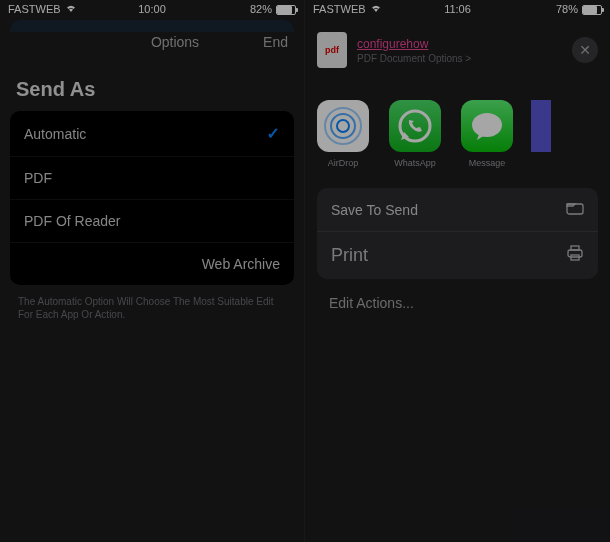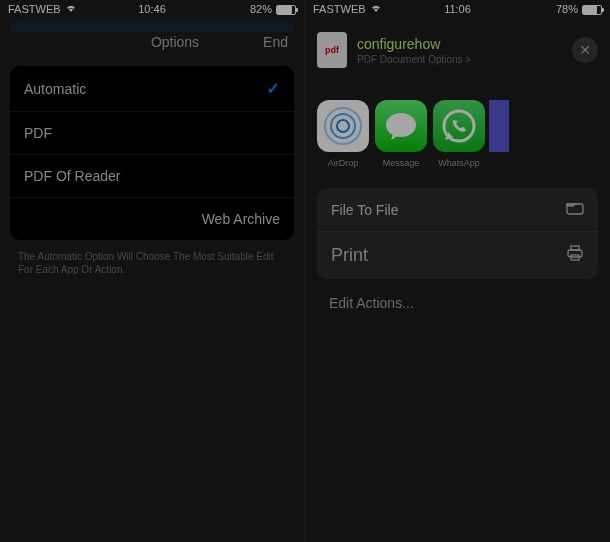--- a/index.html
+++ b/index.html
@@ -96,33 +96,33 @@
     }
     .doc-icon {
       width: 30px; height: 36px;
       background: #e8e8e8;
       border-radius: 4px;
       display:flex; align-items:center; justify-content:center;
       font-size: 9px; color:#d00; font-weight:bold;
       text-transform: lowercase;
     }
     .doc-info { flex: 1; }
-    .doc-title { font-size: 14px; color: #bef264; }
+    .doc-title { font-size: 12px; color: #ec4899; text-decoration: underline; }
     .doc-sub { font-size: 10px; color: #6e6e73; margin-top: 2px; }
     .close-btn {
       width: 26px; height: 26px;
       background: #3a3a3c;
       border-radius: 50%;
       display:flex; align-items:center; justify-content:center;
       color: #aaa; font-size: 14px;
     }
     .app-row {
       display: flex;
       padding: 18px 10px 8px 10px;
-      gap: 2px;
+      gap: 16px;
       overflow: hidden;
     }
     .app { display:flex; flex-direction:column; align-items:center; width:56px; }
     .app-icon {
       width: 52px; height: 52px;
       border-radius: 12px;
       display:flex; align-items:center; justify-content:center;
     }
     .app-label { font-size: 9px; color: #9a9a9f; margin-top: 6px; text-align:center; }
     .airdrop-svg, .msg-svg, .wa-svg, .tg-svg { width:52px; height:52px; }
@@ -154,37 +154,38 @@
 <div class="phone left">
   <div class="status-bar">
     <div class="status-left">
       <span>FASTWEB</span>
       <span class="wifi">
         <svg width="12" height="10" viewBox="0 0 12 10">
             <path d="M6 9 L4 6.5 Q6 5 8 6.5 Z M2 4.5 Q6 1 10 4.5 L8.5 6 Q6 3.8 3.5 6 Z" fill="#fff"></path>
           </svg>
       </span>
     </div>
-    <div class="status-center">10:46</div>
+    <div class="status-center">10:00</div>
     <div class="status-right">
       <span>82%</span>
       <div class="battery-wrap">
         <div class="battery">
             <div class="battery-fill" style="width:82%"></div>
           </div>
       </div>
     </div>
   </div>
 
   <div class="options-bg"></div>
   <div class="sheet-header">
     <span class="sheet-title">Options</span>
     <span class="sheet-end">End</span>
   </div>
 
+  <div class="section-title">Send As</div>
 
   <div class="list">
     <div class="list-item">
       <span>Automatic</span>
       <span class="check">✓</span>
     </div>
     <div class="list-item">
       <span>PDF</span>
     </div>
     <div class="list-item">
@@ -237,46 +238,46 @@
       <div class="app-icon" style="background:#fff">
         <svg class="airdrop-svg" viewBox="0 0 52 52">
           <circle cx="26" cy="26" r="6" fill="none" stroke="#0a84ff" stroke-width="2"></circle>
           <circle cx="26" cy="26" r="12" fill="none" stroke="#0a84ff" stroke-width="2" opacity="0.7"></circle>
           <circle cx="26" cy="26" r="18" fill="none" stroke="#0a84ff" stroke-width="2" opacity="0.4"></circle>
         </svg>
       </div>
       <div class="app-label">AirDrop</div>
     </div>
     <div class="app">
-      <div class="app-icon" style="background:linear-gradient(#5bf675,#09c20c)">
-        <svg class="msg-svg" viewBox="0 0 52 52">
-          <ellipse cx="26" cy="25" rx="15" ry="12" fill="#fff"></ellipse>
-          <path d="M18 34 L16 40 L24 35 Z" fill="#fff"></path>
-        </svg>
-      </div>
-      <div class="app-label">Message</div>
-    </div>
-    <div class="app">
       <div class="app-icon" style="background:linear-gradient(#4ae069,#12b71e)">
         <svg class="wa-svg" viewBox="0 0 52 52">
           <circle cx="26" cy="26" r="15" fill="none" stroke="#fff" stroke-width="3"></circle>
           <path d="M12 40 L15 32 L20 37 Z" fill="#fff"></path>
           <path d="M20 20 Q19 25 24 29 Q28 33 33 31 L31 27 L27 28 Q24 26 23 23 L25 21 Z" fill="#fff"></path>
         </svg>
       </div>
       <div class="app-label">WhatsApp</div>
     </div>
+    <div class="app">
+      <div class="app-icon" style="background:linear-gradient(#5bf675,#09c20c)">
+        <svg class="msg-svg" viewBox="0 0 52 52">
+          <ellipse cx="26" cy="25" rx="15" ry="12" fill="#fff"></ellipse>
+          <path d="M18 34 L16 40 L24 35 Z" fill="#fff"></path>
+        </svg>
+      </div>
+      <div class="app-label">Message</div>
+    </div>
     <div class="app" style="width:20px;overflow:hidden">
       <div class="app-icon" style="background:#5856d6"></div>
     </div>
   </div>
 
   <div class="actions">
     <div class="action-item">
-      <span>File To File</span>
+      <span>Save To Send</span>
       <span class="action-icon">
         <svg width="18" height="14" viewBox="0 0 18 14">
             <rect x="1" y="3" width="16" height="10" rx="2" fill="none" stroke="#bbb" stroke-width="1.3"></rect>
             <path d="M1 5 L7 5 L9 3 L1 3 Z" fill="none" stroke="#bbb" stroke-width="1.3"></path>
           </svg>
       </span>
     </div>
     <div class="action-item">
       <span>Print</span>
       <span class="action-icon">

